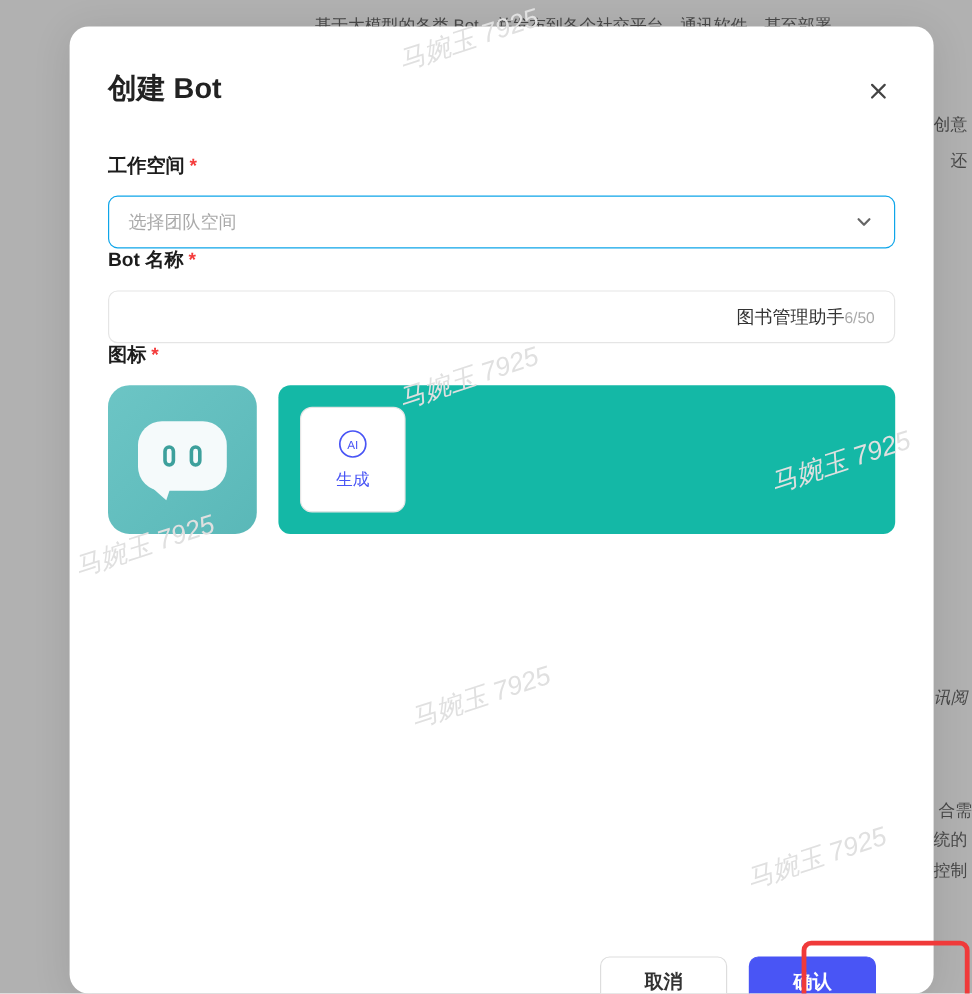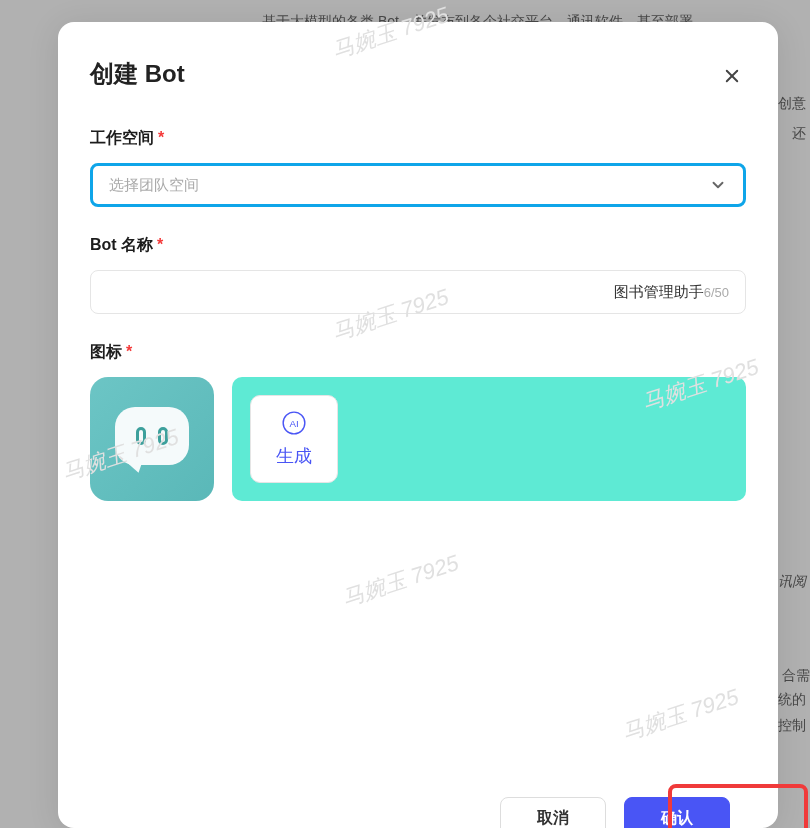--- a/index.html
+++ b/index.html
@@ -74,36 +74,35 @@
       align-items: center;
       justify-content: center;
       cursor: pointer;
       color: #444;
     }
     .close-btn svg {
       width: 18px;
       height: 18px;
     }
     .field-group {
-      margin-bottom: 28px;
     }
     .field-label {
       font-size: 16px;
       font-weight: 600;
       color: #1c1c1c;
       margin-bottom: 14px;
     }
     .required {
       color: #f43a3a;
       margin-left: 4px;
     }
     .select-box {
       width: 100%;
       height: 44px;
-      border: 3px solid #0ea5e9;
+      border: 1px solid #0ea5e9;
       border-radius: 8px;
       padding: 0 16px;
       display: flex;
       align-items: center;
       justify-content: space-between;
       cursor: pointer;
       color: #aaa;
       font-size: 15px;
     }
     .chevron-down {
@@ -199,21 +198,21 @@
     }
     .chat-eye {
       width: 10px;
       height: 18px;
       border: 3.5px solid #3da09c;
       border-radius: 8px;
     }
     .icon-picker-rest {
       flex: 1;
       height: 124px;
-      background: #5eead4;
+      background: #14b8a6;
       border-radius: 10px;
       display: flex;
       align-items: center;
       padding-left: 18px;
     }
     .ai-generate-btn {
       width: 88px;
       height: 88px;
       background: #fff;
       border: 1px solid #e5e5e5;
@@ -222,21 +221,21 @@
       flex-direction: column;
       align-items: center;
       justify-content: center;
       gap: 8px;
       cursor: pointer;
     }
     .ai-generate-btn svg {
       color: #4955f5;
     }
     .ai-generate-label {
-      font-size: 18px;
+      font-size: 14px;
       color: #4955f5;
     }
     .btn {
       min-width: 106px;
       height: 42px;
       border-radius: 8px;
       font-size: 16px;
       font-weight: 600;
       display: flex;
       align-items: center;

